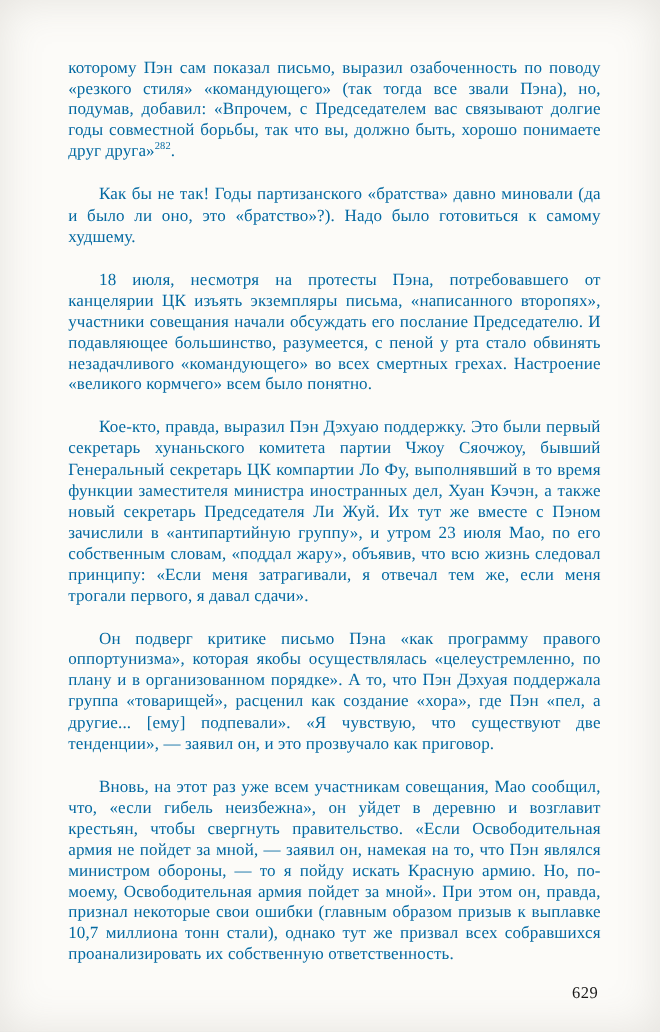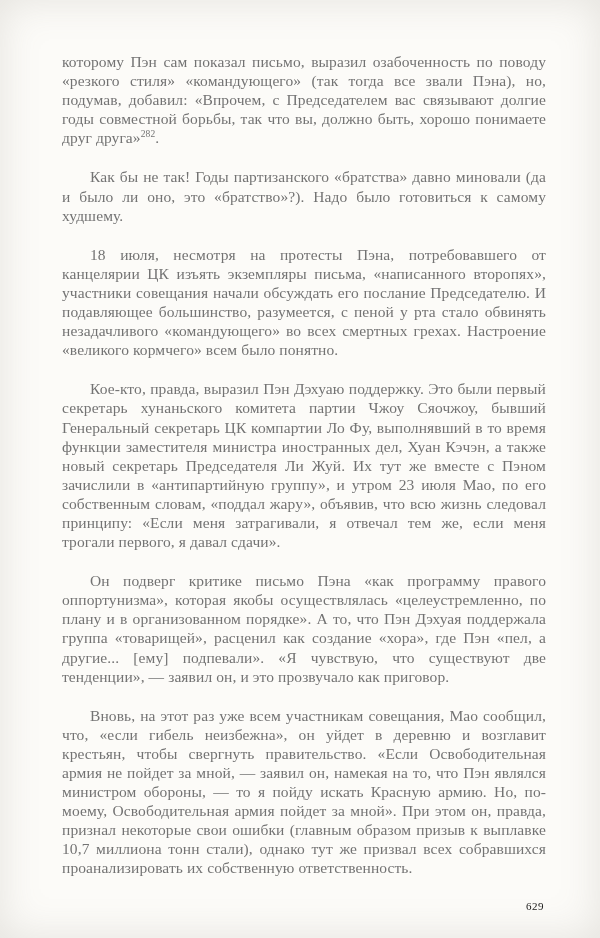--- a/index.html
+++ b/index.html
@@ -21,21 +21,21 @@
     width: 600px;
     height: 938px;
     background: #fcfbf8;
     box-shadow: inset 0 0 40px rgba(120,115,105,0.18);
   }
   .text-block {
     position: absolute;
     left: 62px;
     top: 52px;
     width: 484px;
-    color: #737373;
+    color: #0369a1;
     font-size: 15.5px;
     line-height: 19.1px;
     text-align: justify;
     letter-spacing: 0.1px;
   }
   .text-block p {
     margin: 0;
     padding: 0;
   }
   .text-block p.indent {
@@ -45,21 +45,21 @@
   sup.footnote {
     font-size: 9.5px;
     line-height: 0;
     vertical-align: super;
   }
   .page-number {
     position: absolute;
     right: 56px;
     bottom: 26px;
     color: #1a1918;
-    font-size: 11px;
+    font-size: 15px;
     letter-spacing: 0.5px;
   }
 </style>
 </head>
 <body>
 
 <div class="page">
   <div class="text-block" id="text-block">
       <p>которому Пэн сам показал письмо, выразил озабоченность по поводу «резкого стиля» «командующего» (так тогда все звали Пэна), но, подумав, добавил: «Впрочем, с Председателем вас связывают долгие годы совместной борьбы, так что вы, должно быть, хорошо понимаете друг друга»<sup class="footnote">282</sup>.</p>
       <p class="indent">Как бы не так! Годы партизанского «братства» давно миновали (да и было ли оно, это «братство»?). Надо было готовиться к самому худшему.</p>

